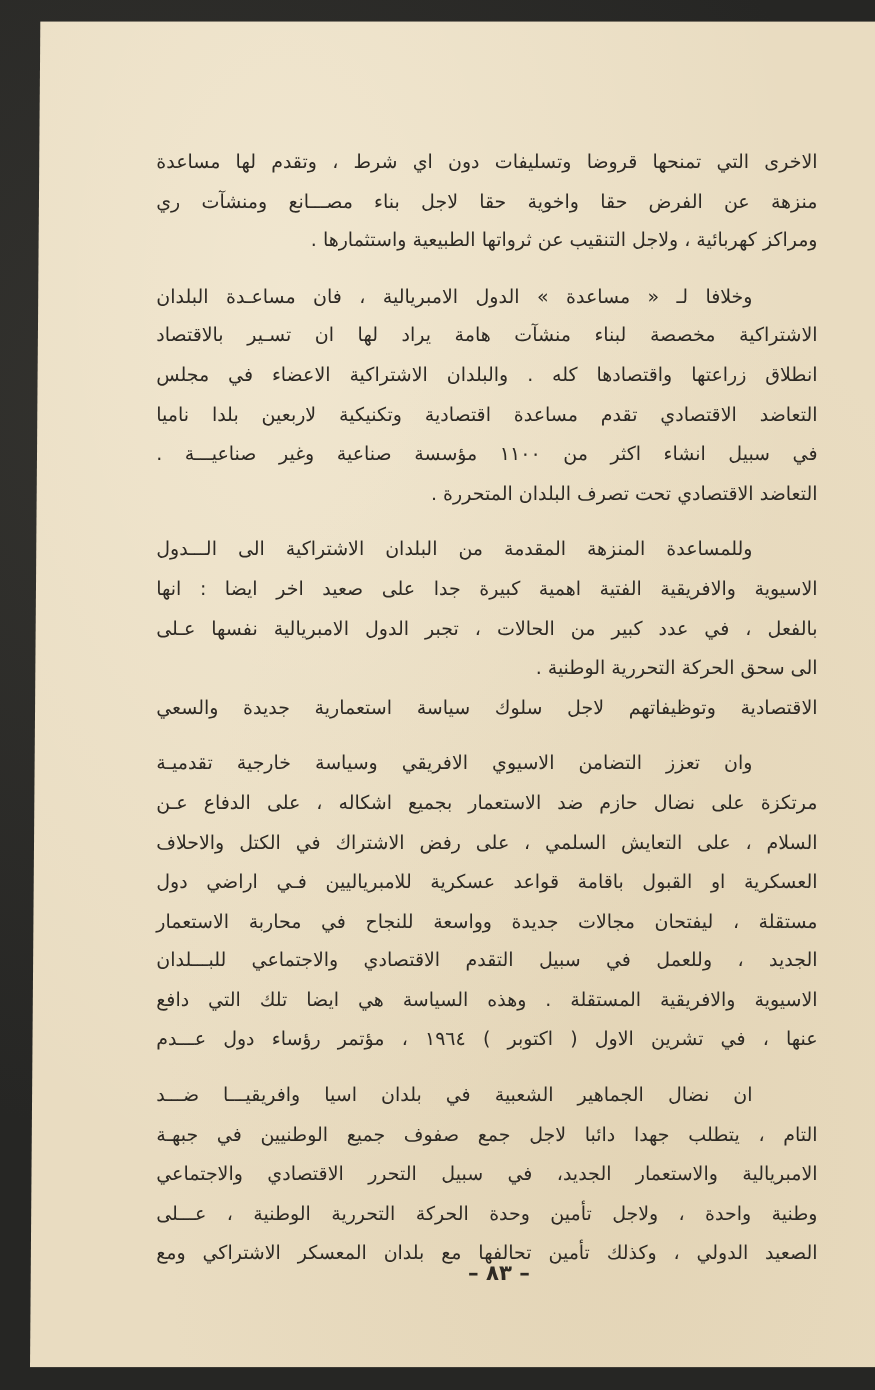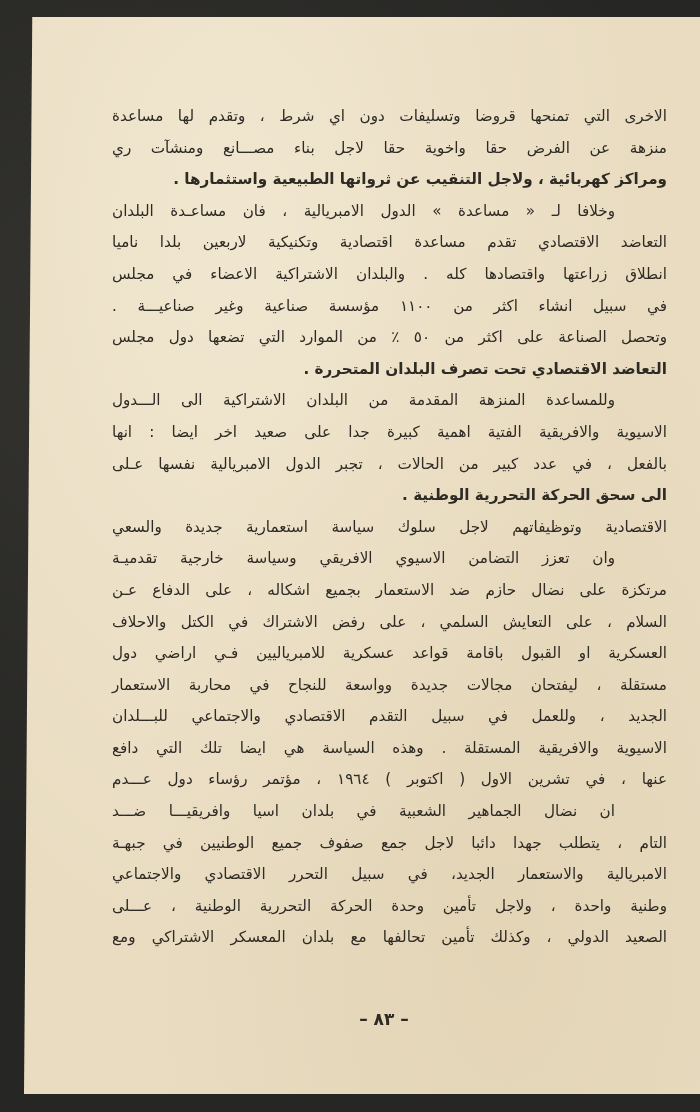--- a/index.html
+++ b/index.html
@@ -38,39 +38,38 @@
       width: 555px;
       direction: rtl;
       text-align: justify;
       text-align-last: right;
       font-family: "DejaVu Sans", sans-serif;
       font-size: 15.2px;
       line-height: 31.6px;
       color: #2e2a24;
     }
     .para {
-      margin: 0;
+      margin: 13px;
       padding: 0;
     }
     .line {
       display: block;
       white-space: nowrap;
       text-align-last: justify;
       text-align: justify;
     }
     .line.last {
       text-align-last: right;
-      font-weight: bold;
     }
     .page-number {
       position: absolute;
       left: 320px;
       top: 992px;
       width: 80px;
-      text-align: center;
+      text-align: right;
       direction: rtl;
       font-family: "DejaVu Sans", sans-serif;
       font-weight: bold;
       font-size: 17px;
       color: #2e2a24;
     }
   </style>
 </head>
 <body>
 
@@ -80,24 +79,24 @@
   <div class="text-block">
 
     <p class="para">
       <span class="line">الاخرى التي تمنحها قروضا وتسليفات دون اي شرط ، وتقدم لها مساعدة</span>
       <span class="line">منزهة عن الفرض حقا واخوية حقا لاجل بناء مصـــانع ومنشآت ري</span>
       <span class="line last">ومراكز كهربائية ، ولاجل التنقيب عن ثرواتها الطبيعية واستثمارها .</span>
     </p>
 
     <p class="para">
       <span class="line" style="padding-right:52px">وخلافا لـ « مساعدة » الدول الامبريالية ، فان مساعـدة البلدان</span>
+      <span class="line">الاشتراكية مخصصة لبناء منشآت هامة يراد لها ان تسـير بالاقتصاد</span>
+      <span class="line">انطلاق زراعتها واقتصادها كله . والبلدان الاشتراكية الاعضاء في مجلس</span>
       <span class="line">التعاضد الاقتصادي تقدم مساعدة اقتصادية وتكنيكية لاربعين بلدا ناميا</span>
-      <span class="line">انطلاق زراعتها واقتصادها كله . والبلدان الاشتراكية الاعضاء في مجلس</span>
       <span class="line">في سبيل انشاء اكثر من ١١٠٠ مؤسسة صناعية وغير صناعيـــة .</span>
-      <span class="line">وتحصل الصناعة على اكثر من ٥٠ ٪ من الموارد التي تضعها دول مجلس</span>
       <span class="line last">التعاضد الاقتصادي تحت تصرف البلدان المتحررة .</span>
     </p>
 
     <p class="para">
       <span class="line" style="padding-right:52px">وللمساعدة المنزهة المقدمة من البلدان الاشتراكية الى الـــدول</span>
       <span class="line">الاسيوية والافريقية الفتية اهمية كبيرة جدا على صعيد اخر ايضا : انها</span>
       <span class="line">بالفعل ، في عدد كبير من الحالات ، تجبر الدول الامبريالية نفسها عـلى</span>
       <span class="line last">الى سحق الحركة التحررية الوطنية .</span>
       <span class="line">الاقتصادية وتوظيفاتهم لاجل سلوك سياسة استعمارية جديدة والسعي</span>
     </p>

